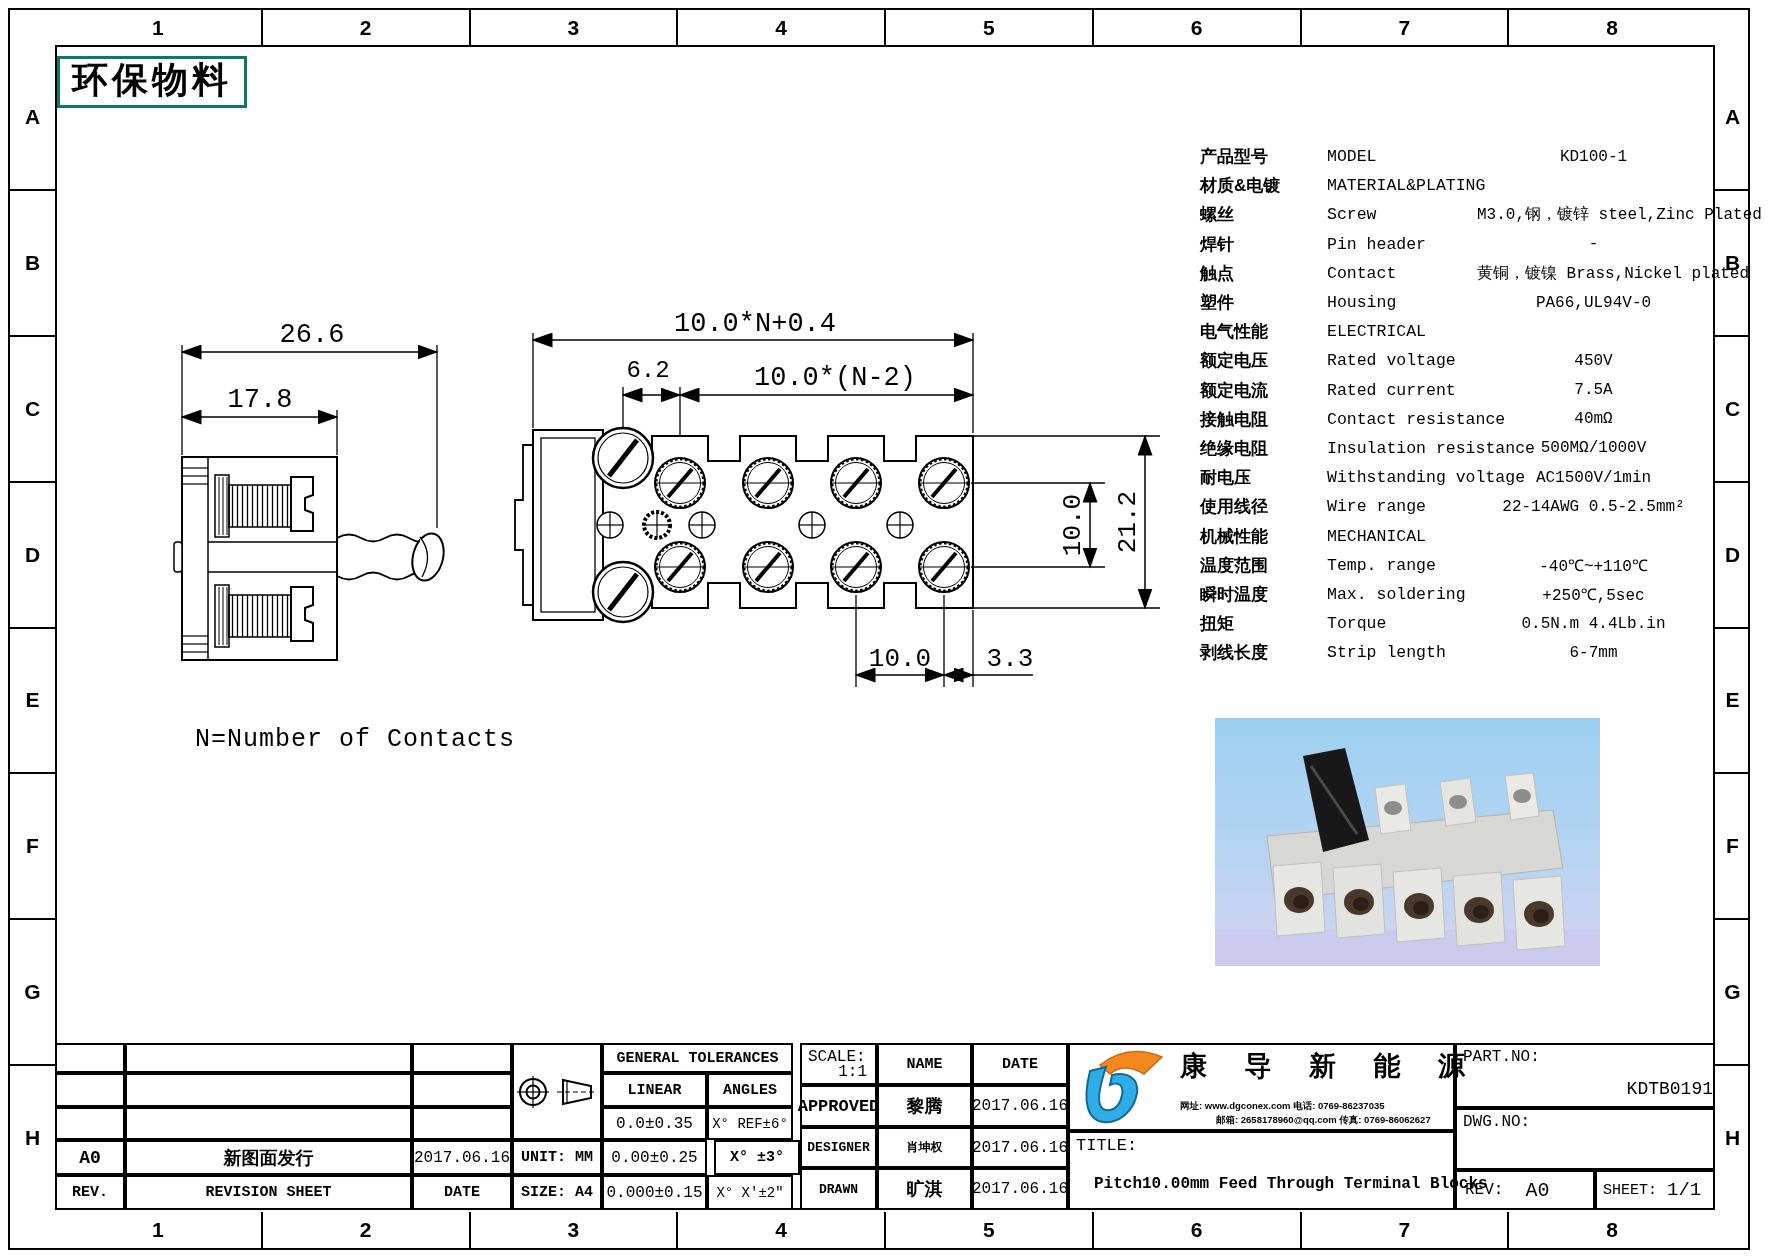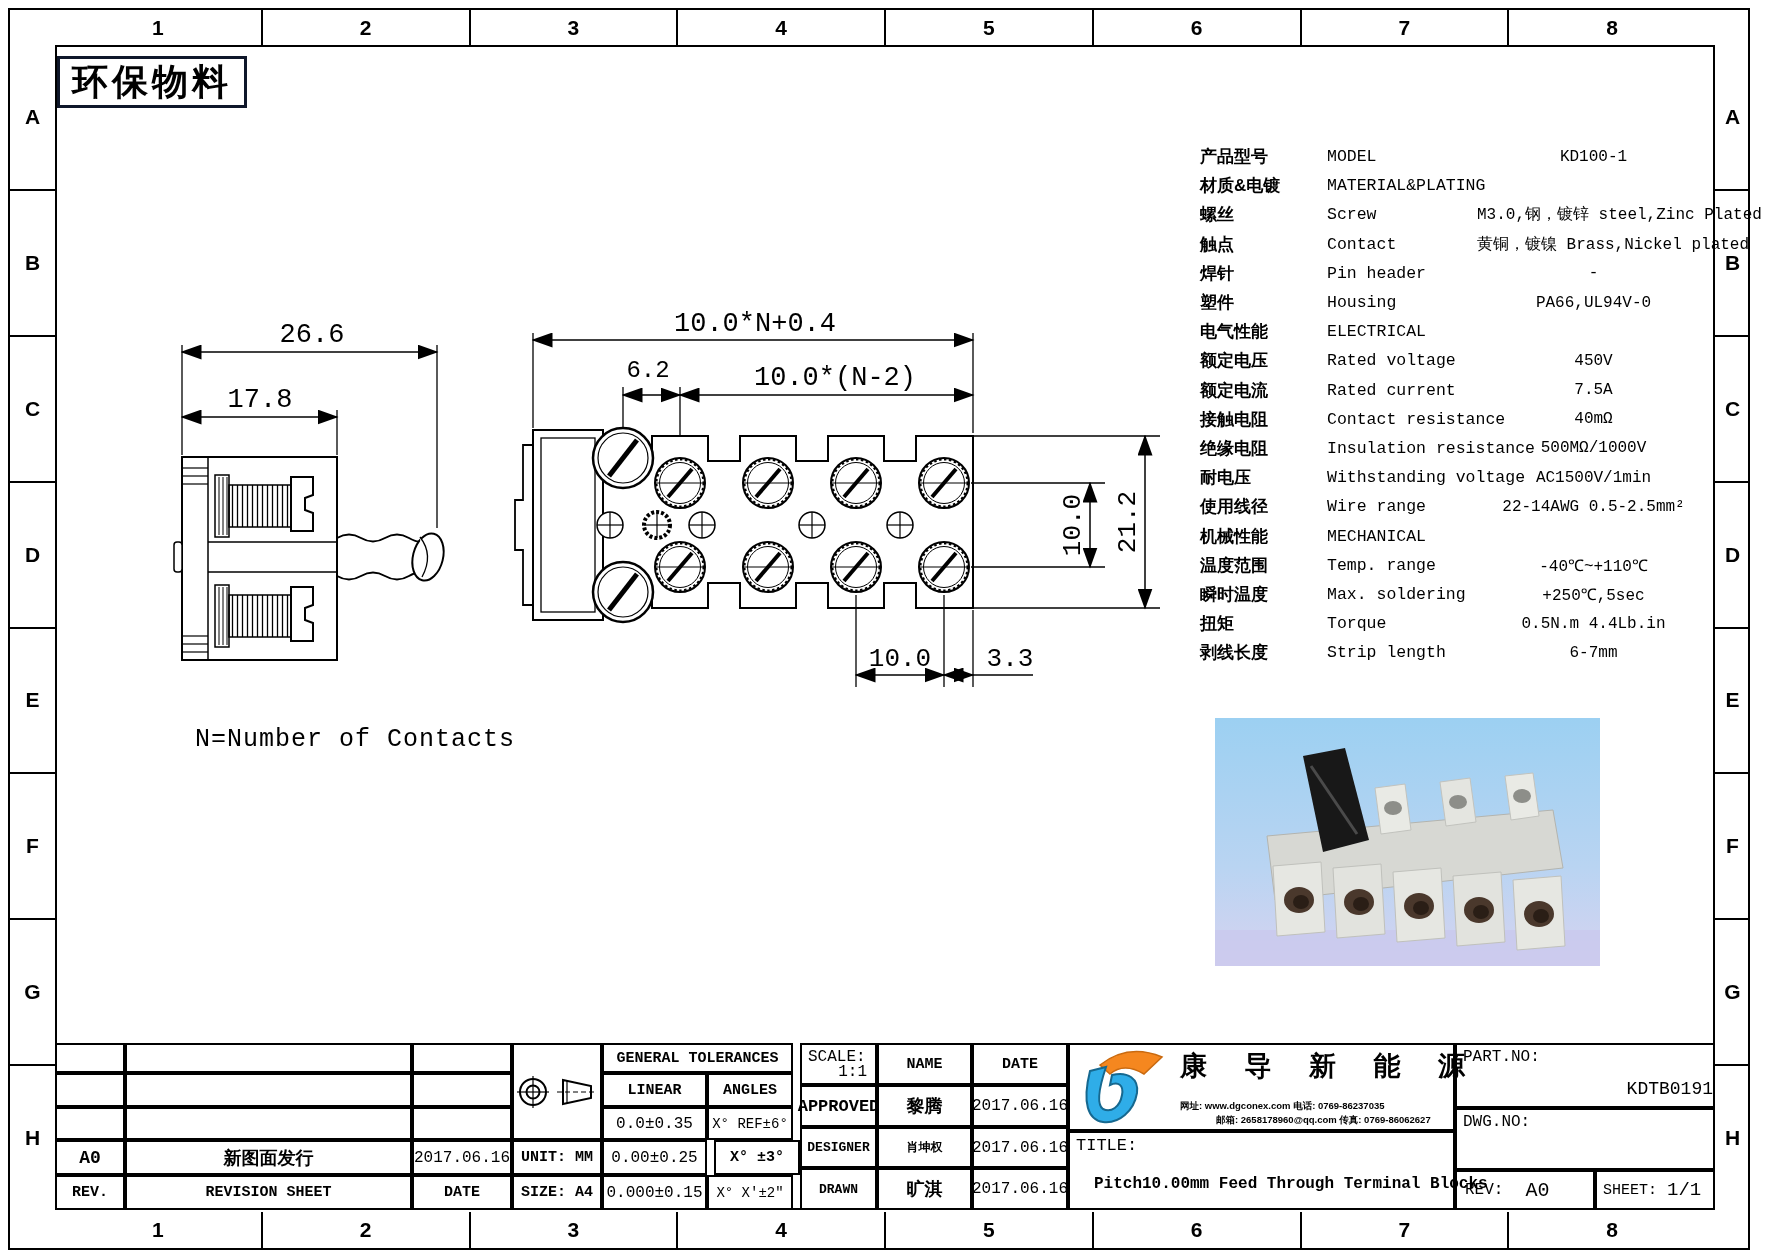--- a/index.html
+++ b/index.html
@@ -5,21 +5,21 @@
   html,body{margin:0;padding:0;background:#fff;}
   body{width:1778px;height:1257px;position:relative;font-family:"Liberation Mono",monospace;color:#000;overflow:hidden;}
   .abs{position:absolute;box-sizing:border-box;}
   .frame{border:2px solid #000;}
   .zone-strip-h{display:flex;}
   .zone-strip-h .zc{flex:1;display:flex;align-items:center;justify-content:center;font:bold 21px "Liberation Sans",sans-serif;border-left:2.5px solid #000;}
   .zone-strip-h .zc:first-child{border-left:none;}
   .zone-strip-v{display:flex;flex-direction:column;}
   .zone-strip-v .zc{flex:1;display:flex;align-items:center;justify-content:center;font:bold 21px "Liberation Sans",sans-serif;border-top:2.5px solid #000;}
   .zone-strip-v .zc:first-child{border-top:none;}
-  .stamp{border:3px solid #0f172a;display:flex;align-items:center;justify-content:center;font:bold 36px "Liberation Serif",serif;letter-spacing:4px;}
+  .stamp{border:3px solid #0f766e;display:flex;align-items:flex-end;justify-content:center;font:bold 36px "Liberation Serif",serif;letter-spacing:4px;}
   .note-text{font:25px "Liberation Mono",monospace;letter-spacing:1px;}
   .spec-row{display:flex;align-items:center;height:29.2px;white-space:nowrap;}
   .spec-zh{width:127px;font:bold 17px "Liberation Sans",sans-serif;}
   .spec-en{width:150px;font:16.5px "Liberation Mono",monospace;overflow:visible;}
   .spec-val{width:233px;font:16px "Liberation Mono",monospace;text-align:center;}
   .cell{position:absolute;box-sizing:border-box;border:2px solid #000;display:flex;align-items:center;justify-content:center;font:15px "Liberation Mono",monospace;white-space:nowrap;}
   .cell.bold{font-weight:bold;}
   .lbl-corner{position:absolute;top:3px;left:6px;font:16px "Liberation Mono",monospace;}
   svg text{font-family:"Liberation Mono",monospace;fill:#000;}
 </style>
@@ -307,28 +307,28 @@
       <span class="spec-zh">材质&amp;电镀</span>
       <span class="spec-en">MATERIAL&amp;PLATING</span>
       <span class="spec-val"></span>
     </div>
   <div class="spec-row">
       <span class="spec-zh">螺丝</span>
       <span class="spec-en">Screw</span>
       <span class="spec-val">M3.0,钢，镀锌 steel,Zinc Plated</span>
     </div>
   <div class="spec-row">
+      <span class="spec-zh">焊针</span>
+      <span class="spec-en">Pin header</span>
+      <span class="spec-val">-</span>
+    </div>
+  <div class="spec-row">
       <span class="spec-zh">触点</span>
       <span class="spec-en">Contact</span>
       <span class="spec-val">黄铜，镀镍 Brass,Nickel plated</span>
-    </div>
-  <div class="spec-row">
-      <span class="spec-zh">焊针</span>
-      <span class="spec-en">Pin header</span>
-      <span class="spec-val">-</span>
     </div>
   <div class="spec-row">
       <span class="spec-zh">塑件</span>
       <span class="spec-en">Housing</span>
       <span class="spec-val">PA66,UL94V-0</span>
     </div>
   <div class="spec-row">
       <span class="spec-zh">电气性能</span>
       <span class="spec-en">ELECTRICAL</span>
       <span class="spec-val"></span>

